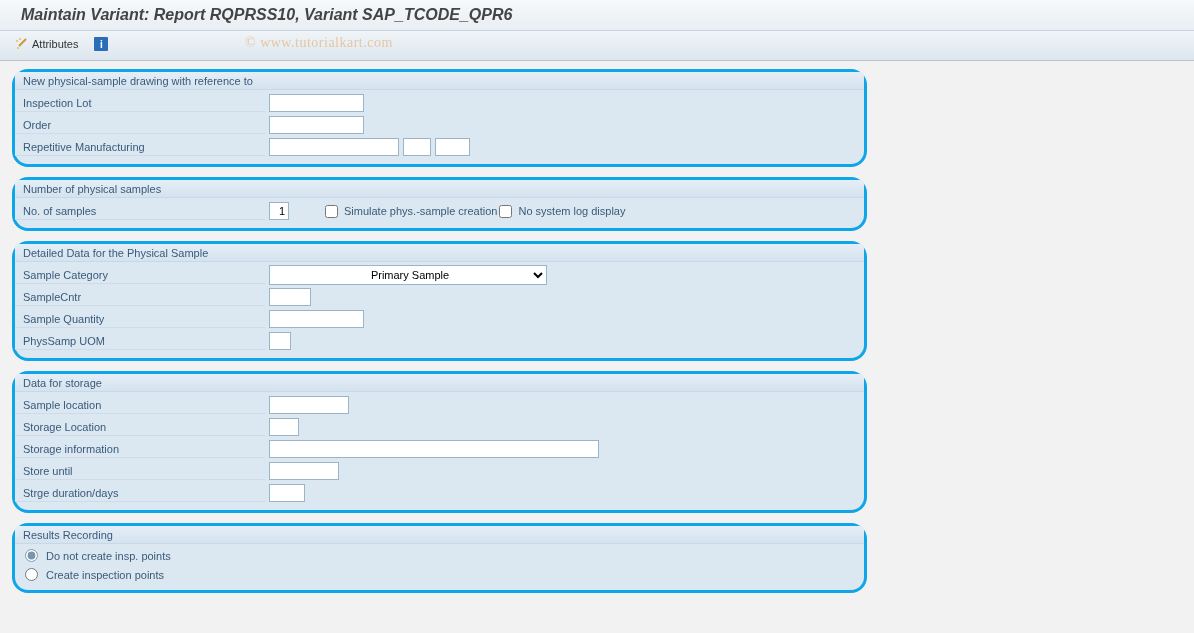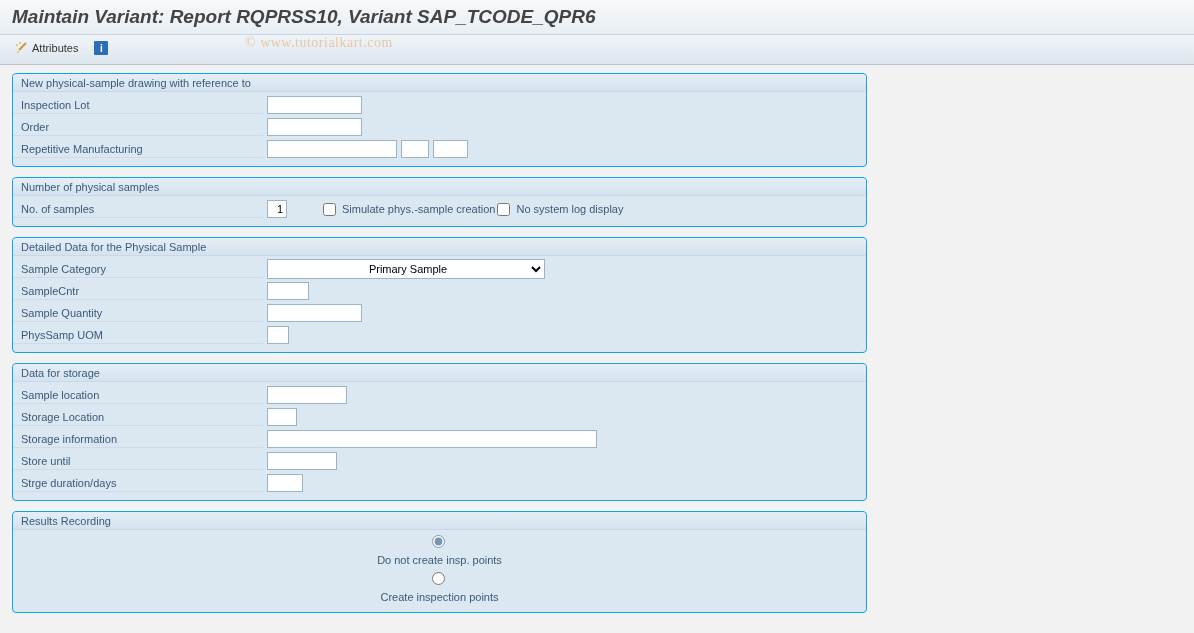--- a/index.html
+++ b/index.html
@@ -8,22 +8,22 @@
     padding: 0;
     font-family: Arial, sans-serif;
     font-size: 11px;
     background: #f2f2f2;
     color: #333;
     width: 1194px;
   }
   .title-bar {
     background: linear-gradient(to bottom, #f7f9fb 0%, #e8eef3 100%);
     border-bottom: 1px solid #c8d4de;
-    padding: 6px 12px;
-    font-size: 19px;
+    padding: 6px 21px;
+    font-size: 16px;
     font-weight: bold;
     font-style: italic;
     color: #444;
   }
   .toolbar {
     background: linear-gradient(to bottom, #f0f4f8 0%, #dde6ee 100%);
     border-bottom: 1px solid #b8c5d0;
     padding: 4px 10px;
     display: flex;
     align-items: flex-start;
@@ -53,22 +53,22 @@
     justify-content: center;
     font-size: 10px;
     border-radius: 1px;
   }
   .content {
     padding: 8px 12px;
     background: #f2f2f2;
   }
   .group {
     background: #dce8f1;
-    border: 1px solid #0ea5e9;
-    border-radius: 4px;
+    border: 3px solid #0ea5e9;
+    border-radius: 16px;
     margin-bottom: 10px;
     width: 855px;
   }
   .group-title {
     padding: 3px 8px 2px;
     color: #3a5a7a;
     font-size: 11px;
     border-bottom: 1px solid #c7d9e8;
     background: linear-gradient(to bottom,#e4eef6 0%,#d5e3ef 100%);
     border-radius: 4px 4px 0 0;
@@ -130,21 +130,20 @@
   input[type="checkbox"], input[type="radio"] {
     margin:0 2px 0 0;
     accent-color:#7a95b0;
   }
   .radio-row {
     display:flex;
     align-items:center;
     gap:6px;
     padding: 3px 10px;
     color:#3a5a7a;
-    flex-direction:column;
   }
   .watermark {
     position:absolute;
     top:35px; left:245px;
     color:rgba(230,160,80,0.5);
     font-size:14px;
     letter-spacing:0.5px;
     pointer-events:none;
     font-family: Georgia, serif;
   }

